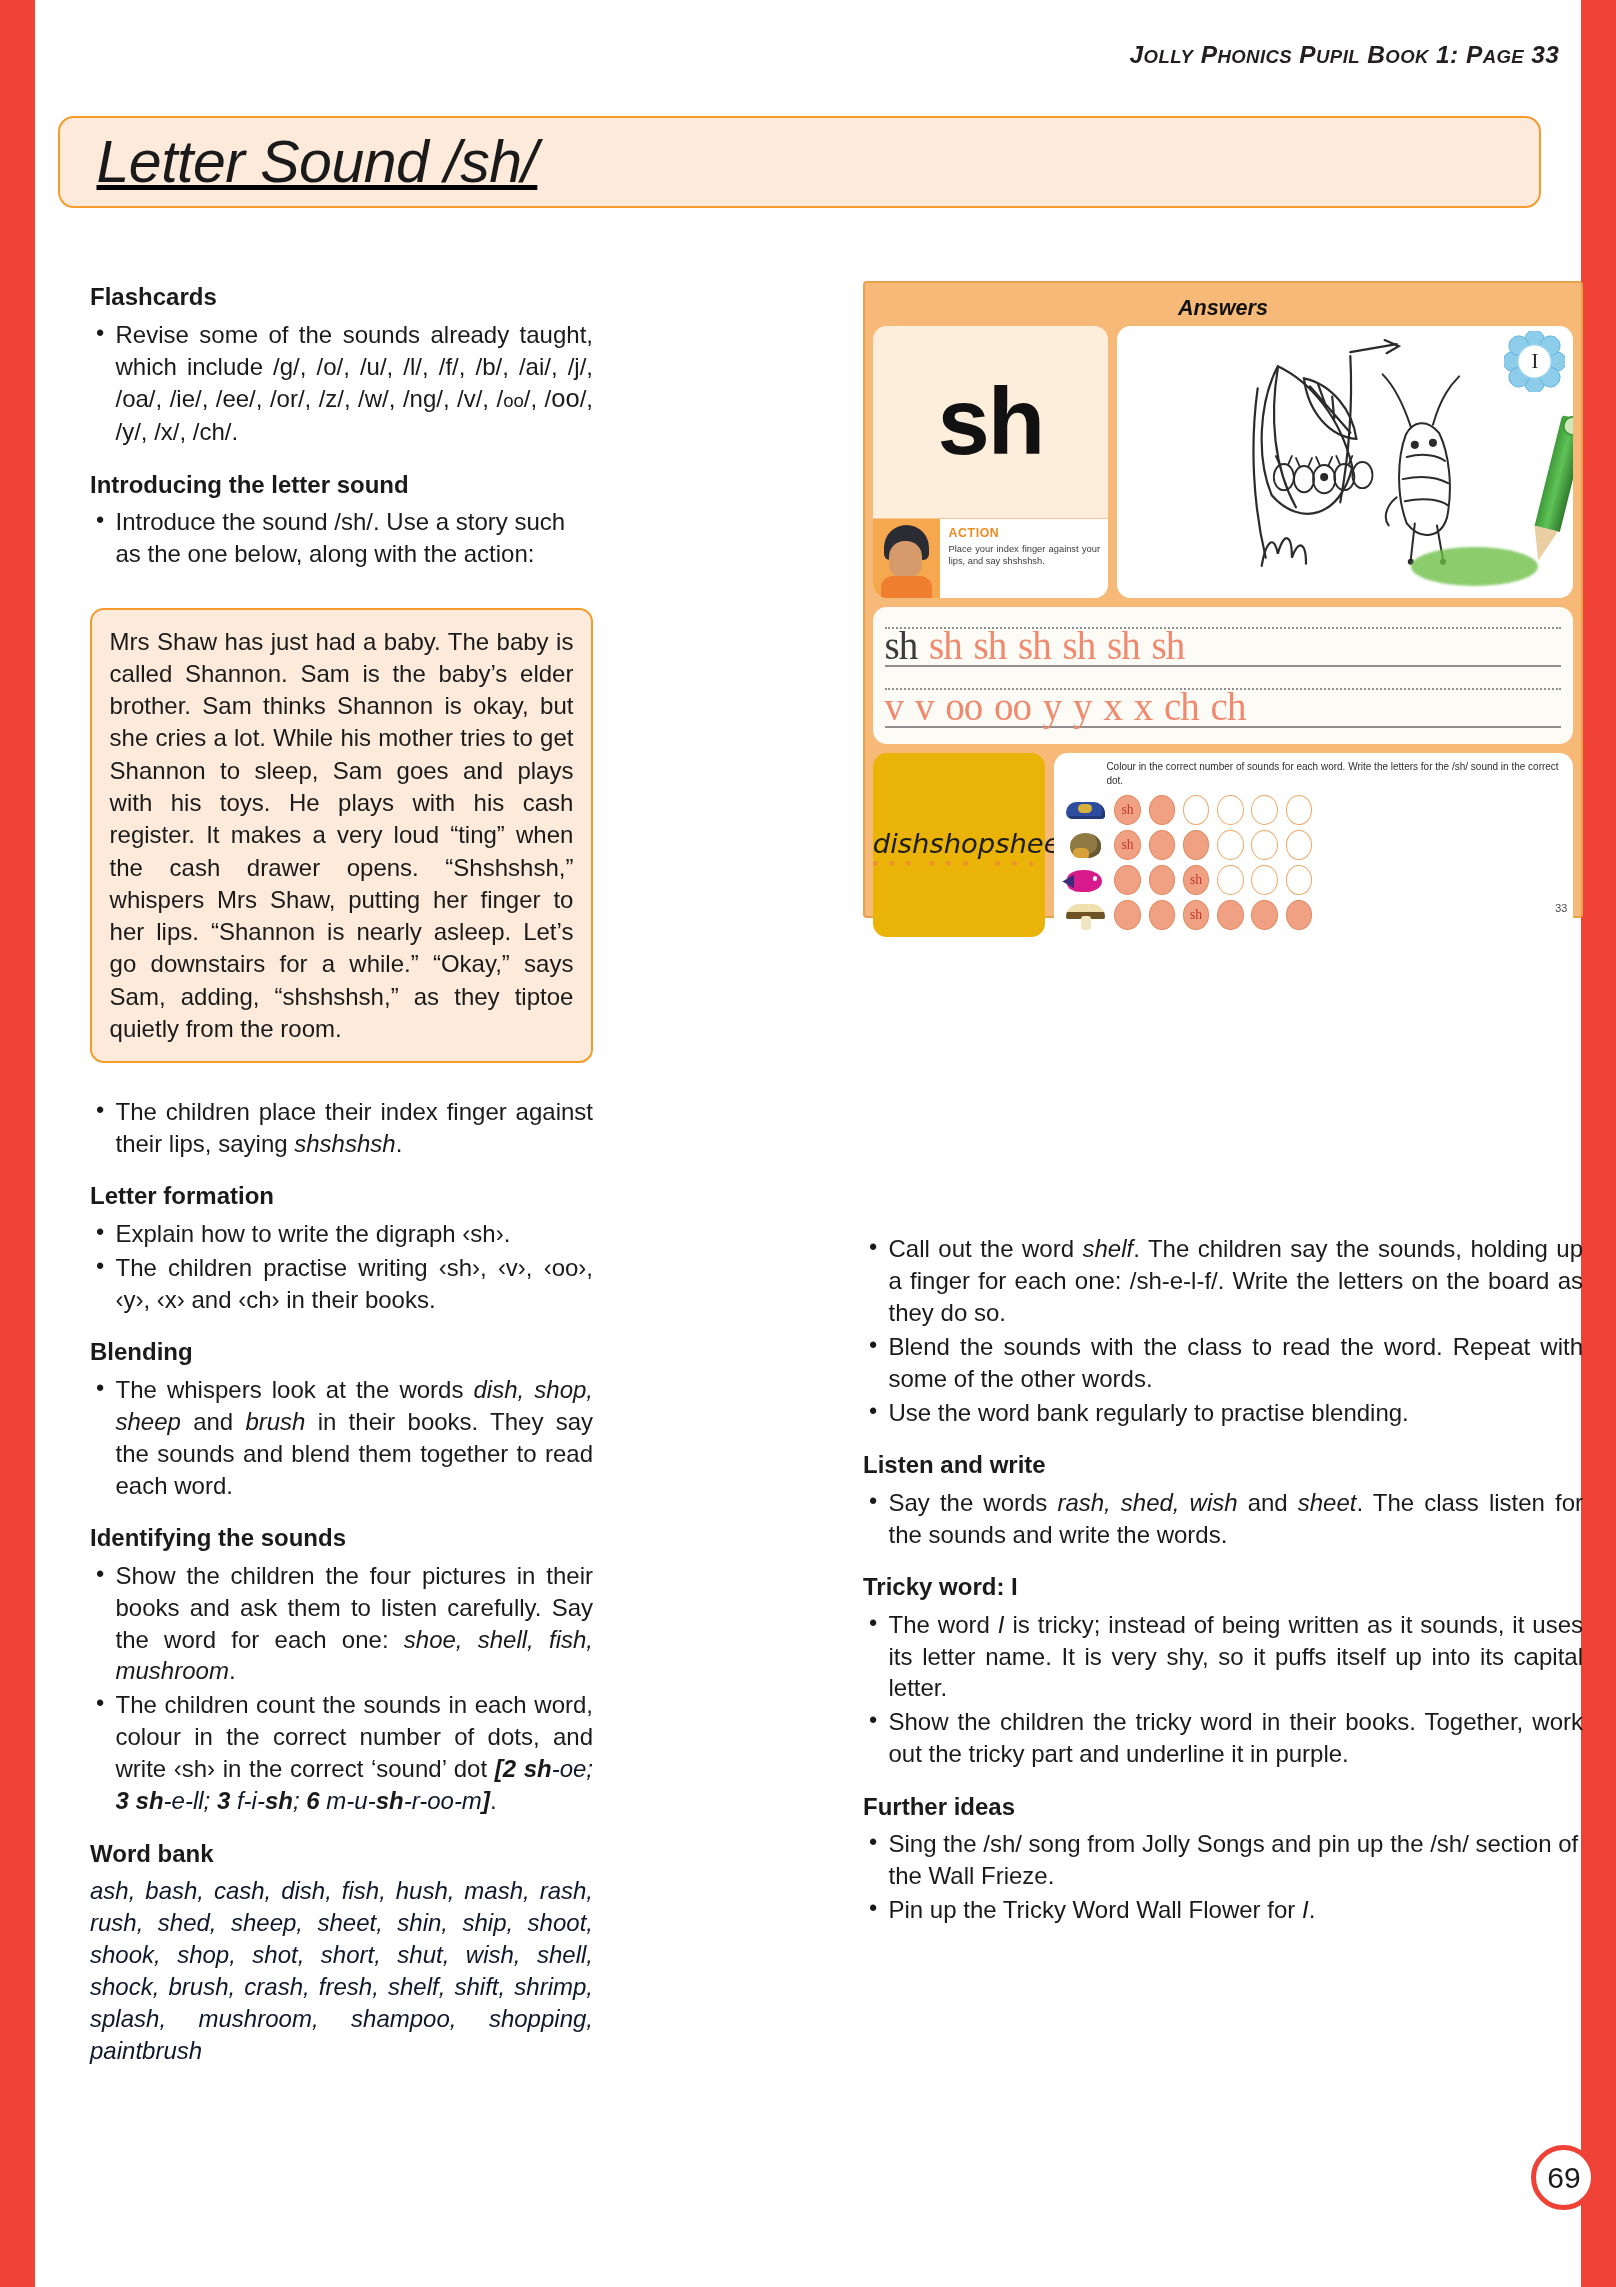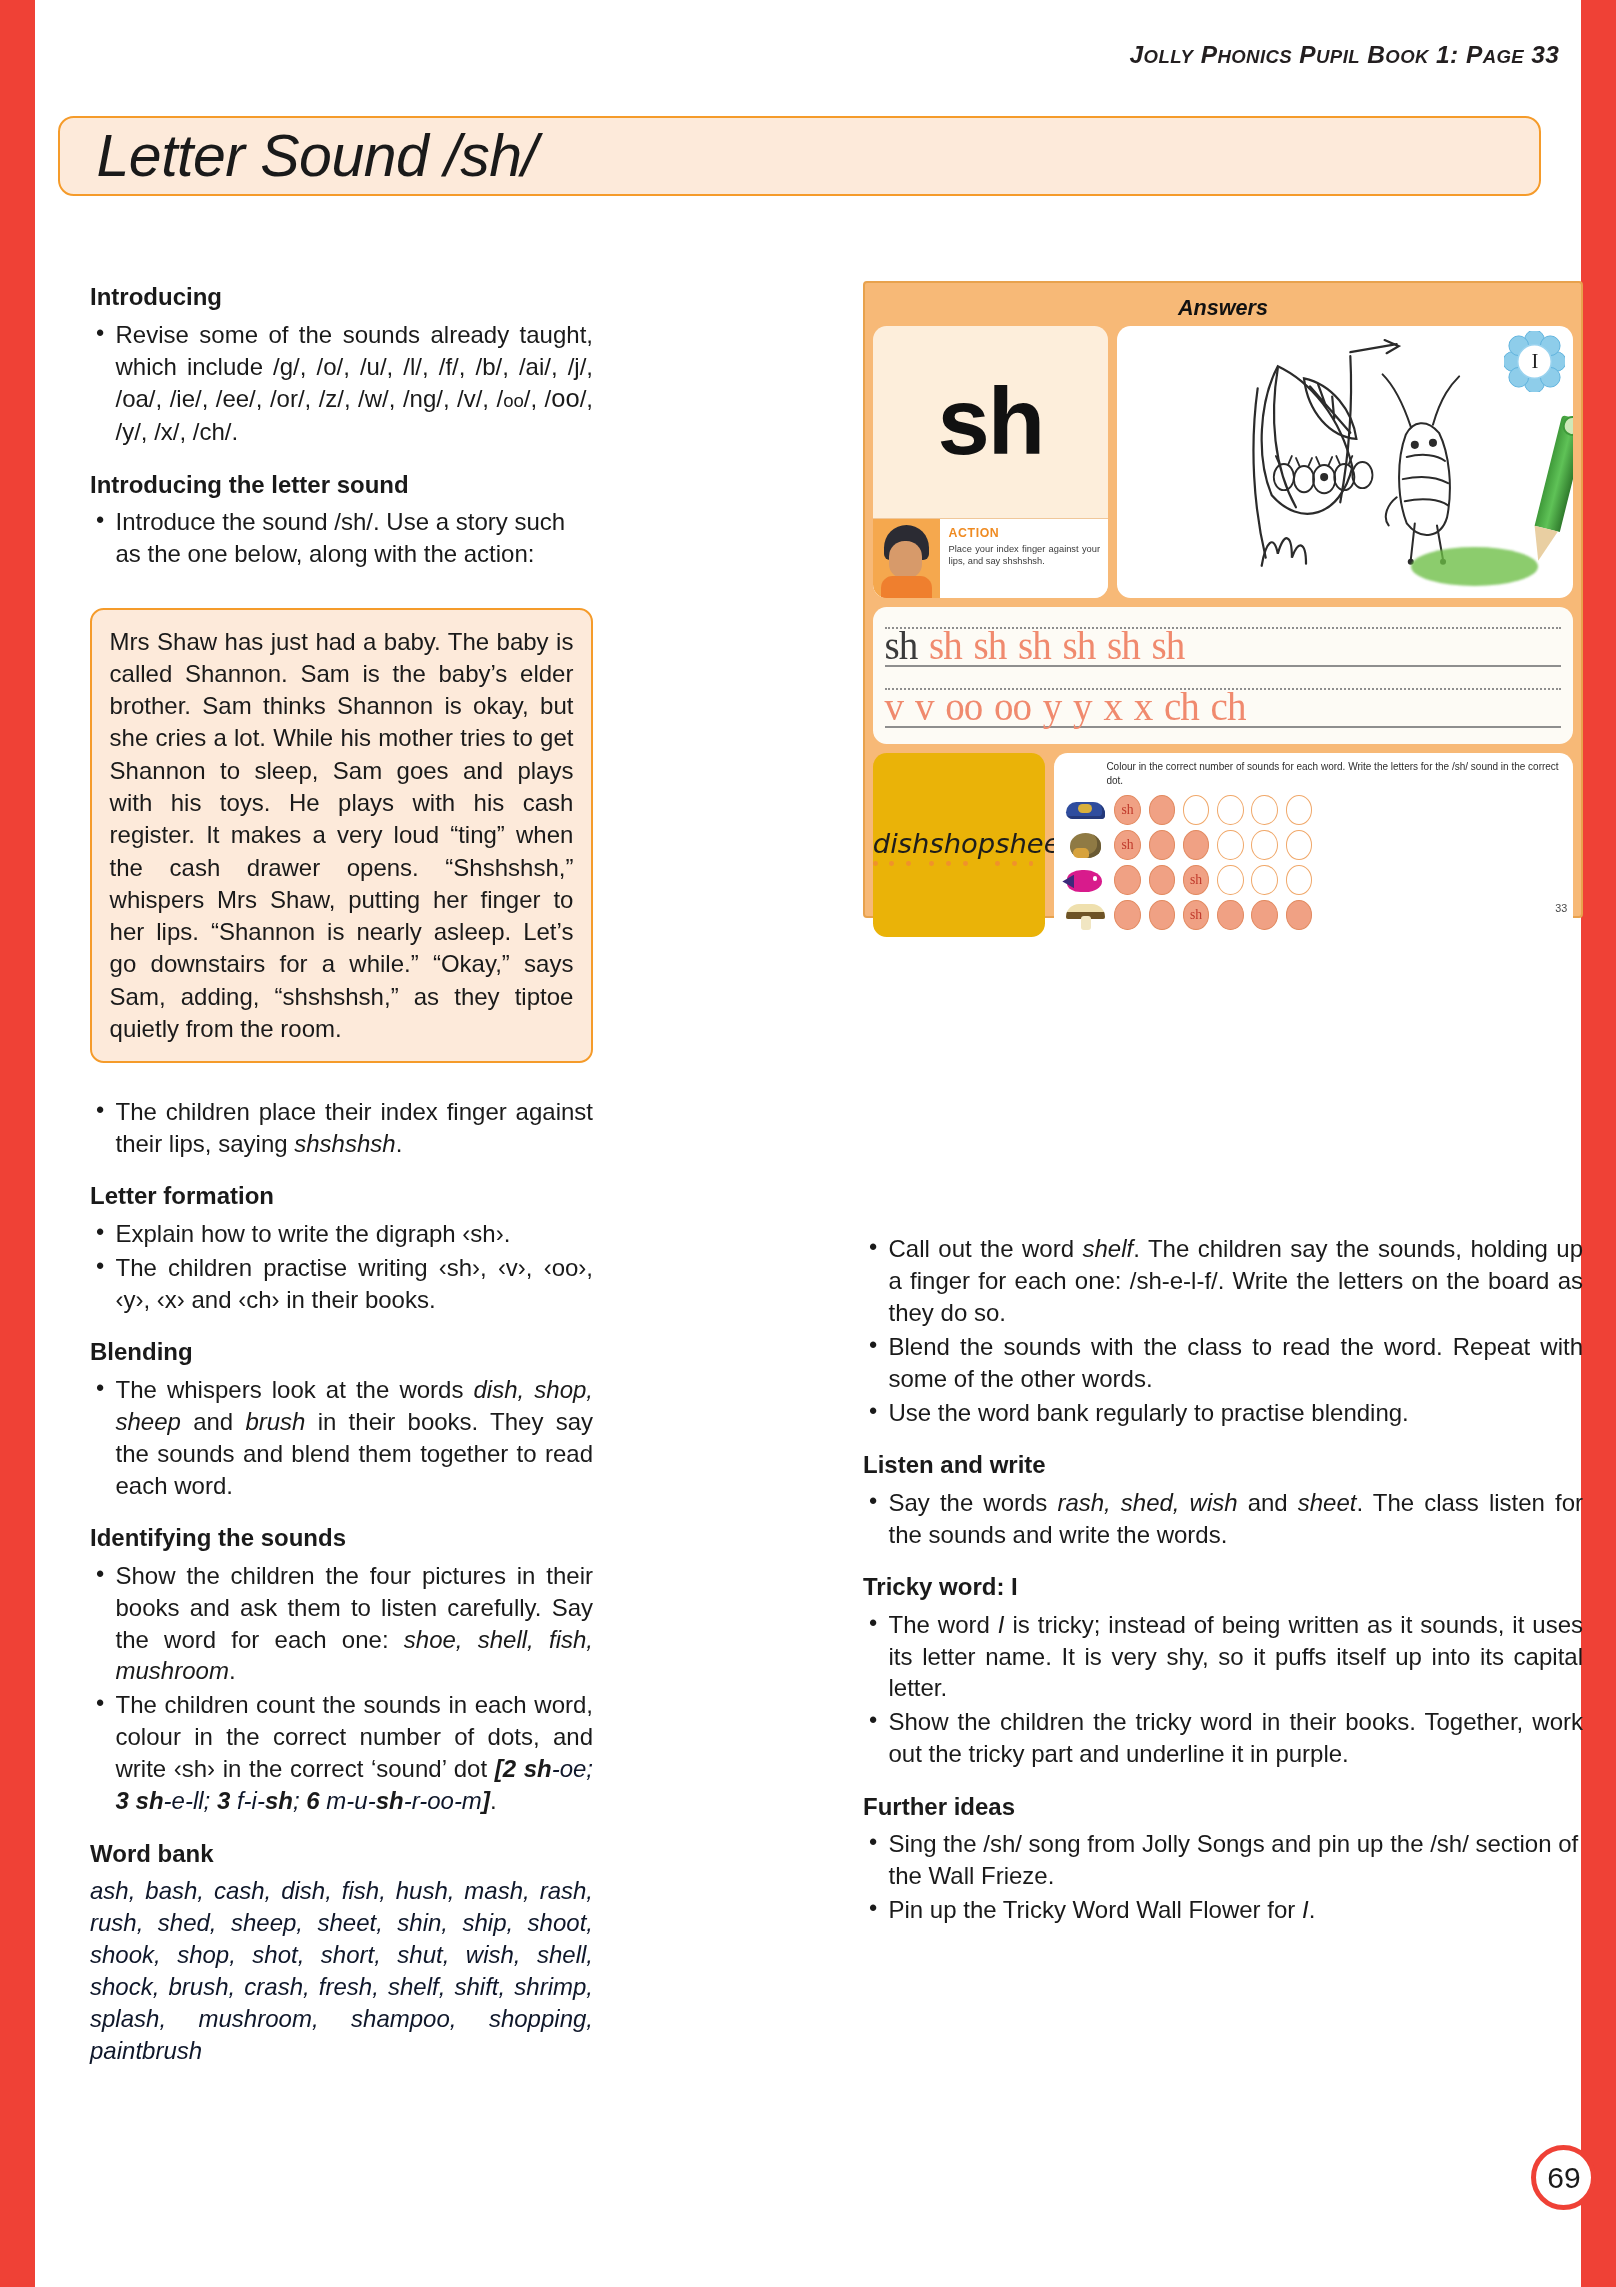--- a/index.html
+++ b/index.html
@@ -42,26 +42,27 @@
     white-space: nowrap;
   }
   .header-line .sm { font-size: 18.6px; }
 
   
   .title-bar {
     position: absolute;
     left: 22.5px;
     top: 116px;
     width: 1483px;
-    height: 80px;
+    height: 92px;
     background: #fdeada;
     border: 2px solid #f59b2a;
     border-radius: 15.7px;
     display: flex;
     align-items: center;
+    text-decoration: underline;
   }
   .title-text {
     font-family: "Liberation Sans", sans-serif;
     font-style: italic;
     font-weight: 400;
     font-size: 59px;
     color: #1a1a1a;
     padding-left: 37px;
     letter-spacing: -0.5px;
   }
@@ -438,21 +439,21 @@
     B<span class="sm">OOK</span> 1: P<span class="sm">AGE</span> 33
   </div>
 
   <div class="title-bar">
     <div class="title-text">Letter Sound /sh/</div>
   </div>
 
   <div class="col-left">
 
     <div class="block">
-      <h3 class="sec">Introducing</h3>
+      <h3 class="sec">Flashcards</h3>
       <ul class="bl">
         <li><span>Revise some of the sounds already taught, which include /g/, /o/, /u/, /l/, /f/, /b/, /ai/, /j/, /oa/, /ie/, /ee/, /or/, /z/, /w/, /ng/, /v/, /</span><span class="oo-small">oo</span><span>/, /</span><span class="oo-big">oo</span><span>/, /y/, /x/, /ch/.</span></li>
       </ul>
     </div>
 
     <div class="block">
       <h3 class="sec">Introducing the letter sound</h3>
       <ul class="bl">
         <li class="nojust">Introduce the sound /sh/. Use a story such as the one below, along with the action:</li>
       </ul>

